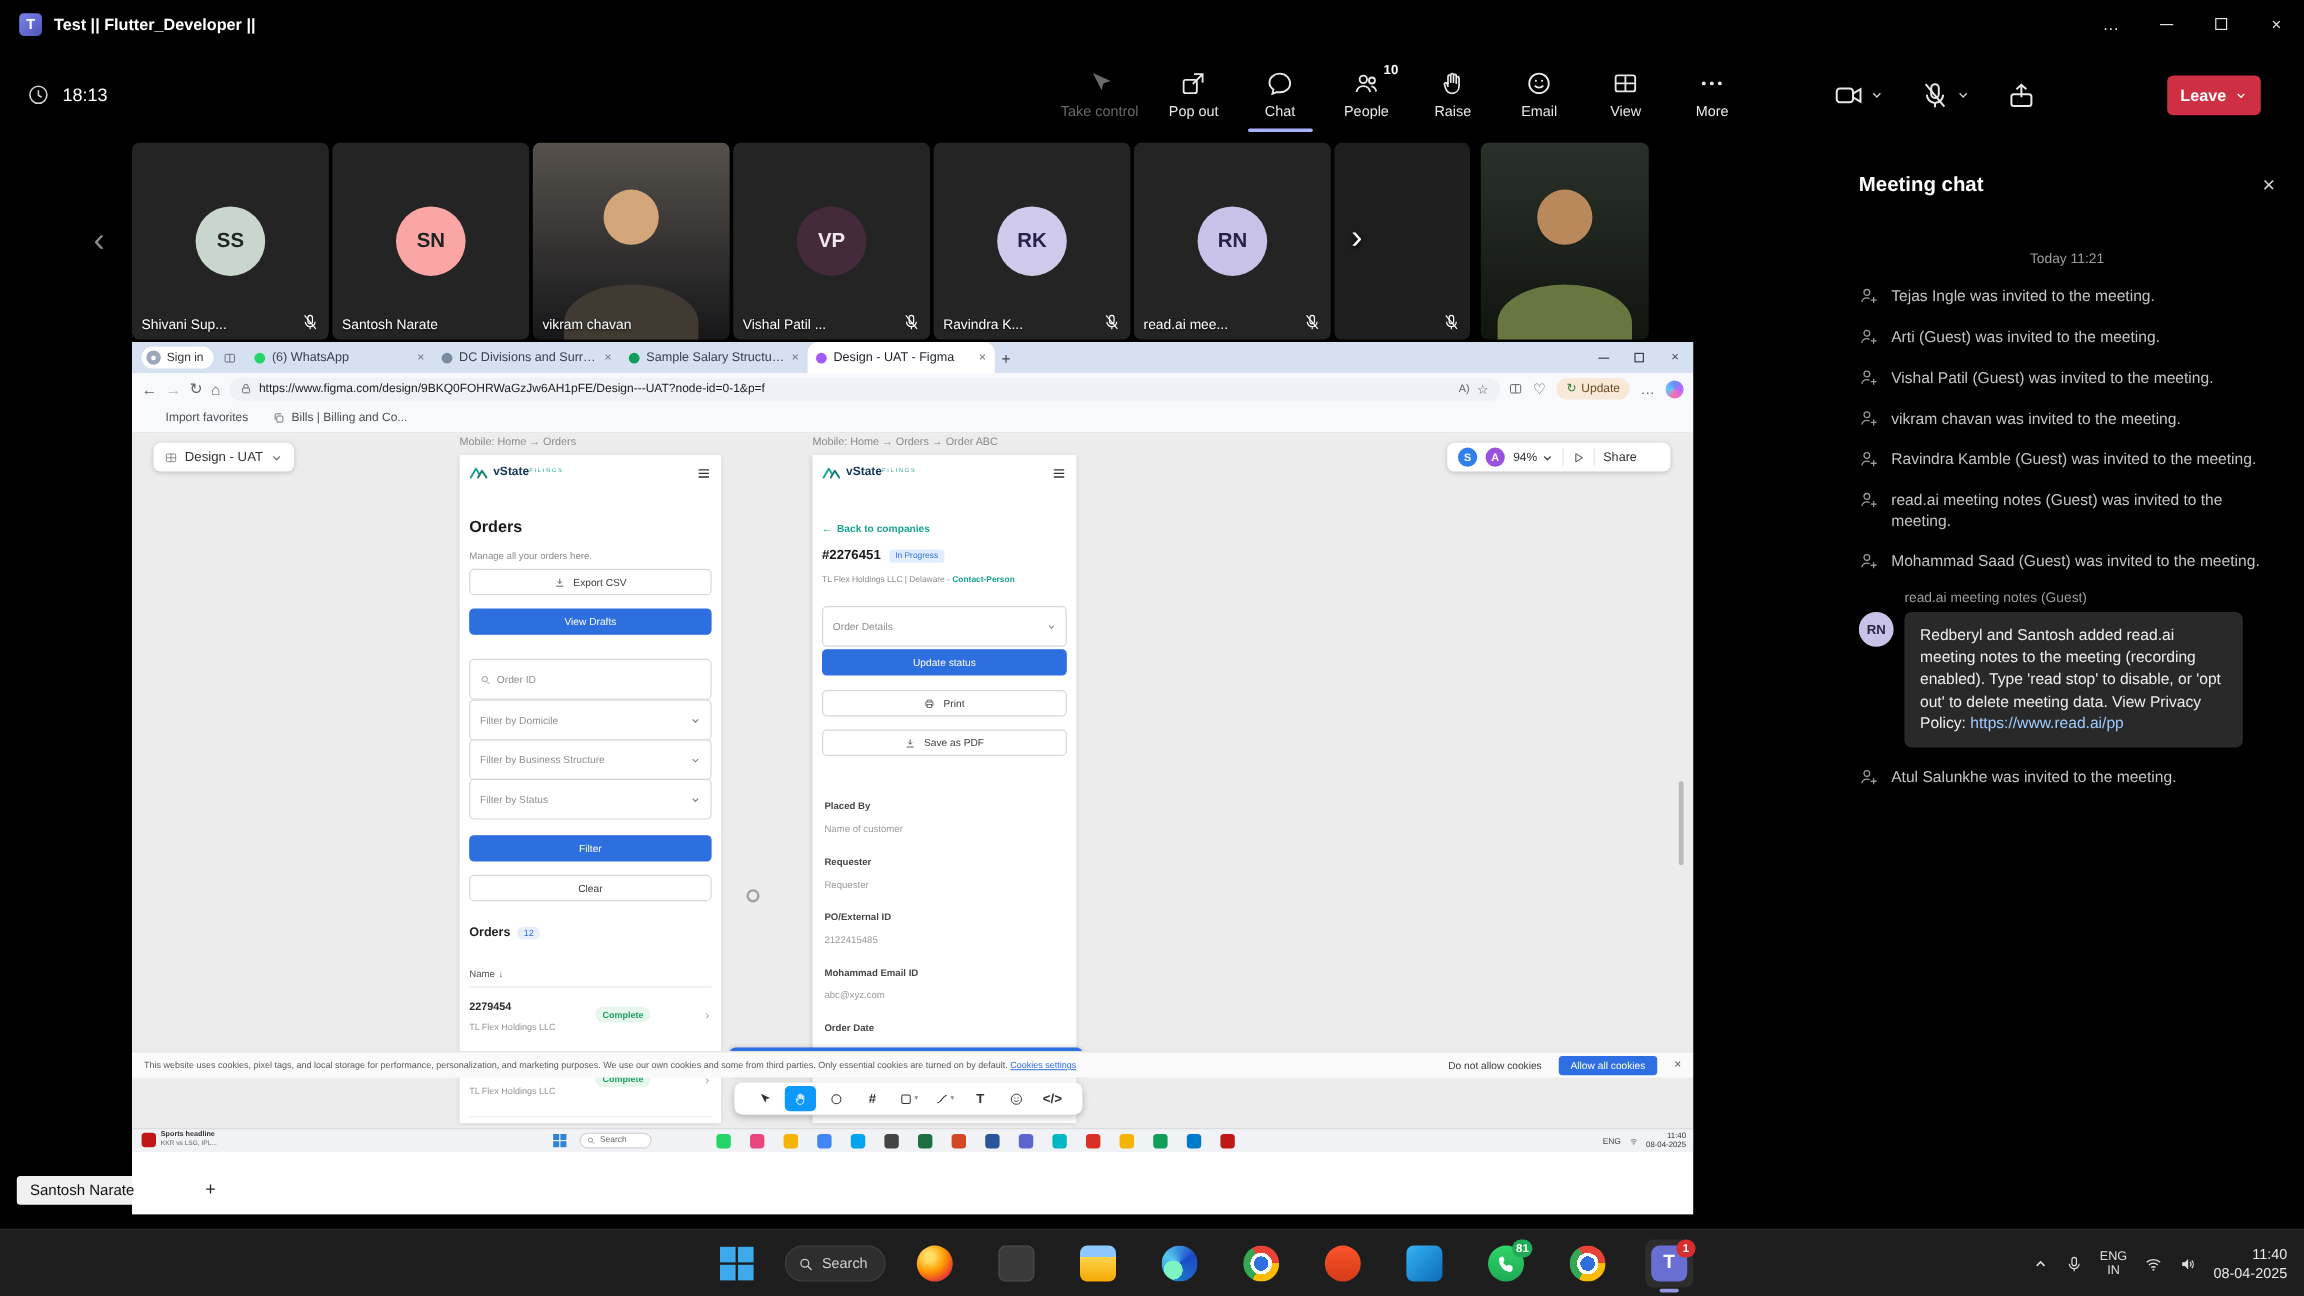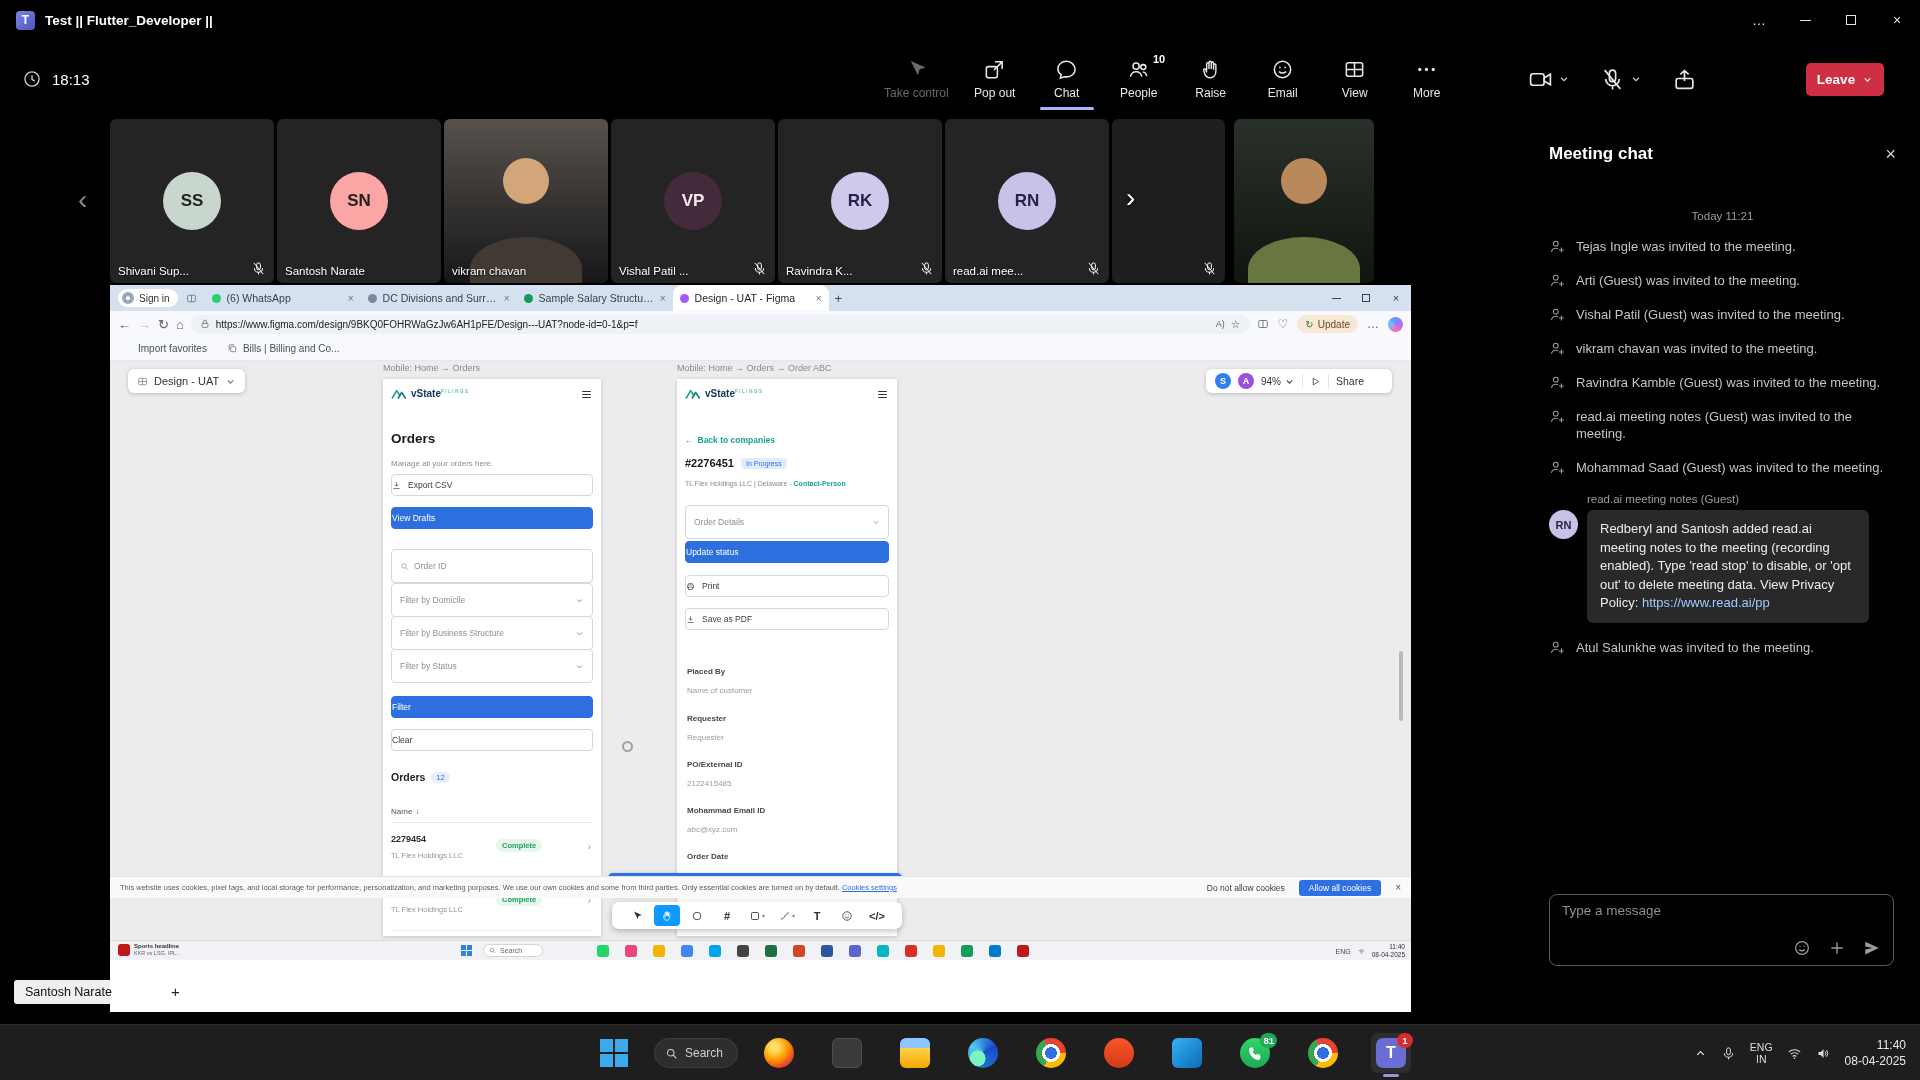--- a/index.html
+++ b/index.html
@@ -86,21 +86,21 @@
 .phone{position:absolute;top:18px;width:218px;height:557px;background:#fff;box-shadow:0 1px 4px rgba(0,0,0,.18)}
 .ph-head{position:absolute;left:0;top:0;right:0;height:30px;display:flex;align-items:center;justify-content:space-between;padding:0 8px}
 .vlogo{display:flex;align-items:center;gap:4px}
 .vlogo .ic{font-size:16px}
 .vtxt{display:flex;flex-direction:row;line-height:1}
 .vb{font-size:10px;font-weight:800;color:#12355f}
 .vs{font-size:4.5px;letter-spacing:1.6px;color:#18a391;margin-top:1px}
 .ham{font-size:13px;color:#333}
 .ph-title{position:absolute;left:8px;top:52px;font-size:13.5px;font-weight:700;color:#191919}
 .ph-sub{position:absolute;left:8px;top:80px;font-size:8px;color:#8d8d8d}
-.mbtn{position:absolute;left:8px;right:8px;height:22px;border:1px solid #d8d8d8;border-radius:4px;background:#fff;display:flex;align-items:center;justify-content:flex-start;gap:7px;font-size:8.5px;color:#3c3c3c}
+.mbtn{position:absolute;left:8px;right:8px;height:22px;border:1px solid #d8d8d8;border-radius:4px;background:#fff;display:flex;align-items:center;justify-content:center;gap:7px;font-size:8.5px;color:#3c3c3c}
 .mbtn .ic{font-size:9px;color:#3c3c3c}
 .mbtn.blue{background:#2e6fe0;border-color:#2e6fe0;color:#fff}
 .minput,.msel{position:absolute;left:8px;right:8px;height:22px;border:1px solid #d8d8d8;border-radius:4px;background:#fff;display:flex;align-items:center;gap:5px;padding:16px 8px;font-size:8.5px;color:#8f8f8f}
 .msel{justify-content:space-between}
 .msel .cd{font-size:9px;color:#777}
 .minput .ic{font-size:9px;color:#8f8f8f}
 .ord-row{position:absolute;left:8px;display:flex;align-items:center;gap:6px}
 .ord-l{font-size:10.5px;font-weight:700;color:#222}
 .ord-b{font-size:7.5px;color:#2e6fe0;background:#e8eefc;border-radius:7px;padding:1px 5px}
 .name-h{position:absolute;left:8px;right:8px;display:flex;align-items:center;gap:3px;font-size:8px;color:#555;border-bottom:1px solid #e8e8e8;padding-bottom:6px}
@@ -967,43 +967,20 @@
                 <svg viewBox="0 0 24 24" fill="none" stroke="currentColor" stroke-width="1.5">
                   <circle cx="9.5" cy="8" r="3.4"></circle>
                   <path d="M3.5 19.5c.7-3.1 2.9-5 6-5 1.2 0 2.3.3 3.2.9"></path>
                   <path d="M17.5 13.5v7M14 17h7"></path>
                 </svg>
               </span>
               <span>Atul Salunkhe was invited to the meeting.</span>
             </div>
           </div>
       </div>
-      <div id="chat-input">
-        <input id="chat-field" placeholder="Type a message" style="">
-        <div id="ci-icons">
-          <span class="ic emj">
-              <svg viewBox="0 0 24 24" fill="none" stroke="currentColor" stroke-width="1.6">
-                <circle cx="12" cy="12" r="8.5"></circle>
-                <path d="M8.3 14a4.8 4.8 0 0 0 7.4 0"></path>
-                <circle cx="9.3" cy="9.8" r="0.9" fill="currentColor" stroke="none"></circle>
-                <circle cx="14.7" cy="9.8" r="0.9" fill="currentColor" stroke="none"></circle>
-              </svg>
-            </span>
-          <span class="ic pls">
-              <svg viewBox="0 0 24 24" fill="none" stroke="currentColor" stroke-width="1.8">
-                <path d="M12 4.5v15M4.5 12h15"></path>
-              </svg>
-            </span>
-          <span class="ic snd">
-              <svg viewBox="0 0 24 24" fill="currentColor">
-                <path d="M3 20.5l18-8.5L3 3.5 3 10l10 2-10 2z"></path>
-              </svg>
-            </span>
-        </div>
-      </div>
     </div>
   </div>
 
   <div id="taskbar">
     <div id="tk-center">
       <div id="tk-start">
           <i></i>
           <i></i>
           <i></i>
           <i></i>

